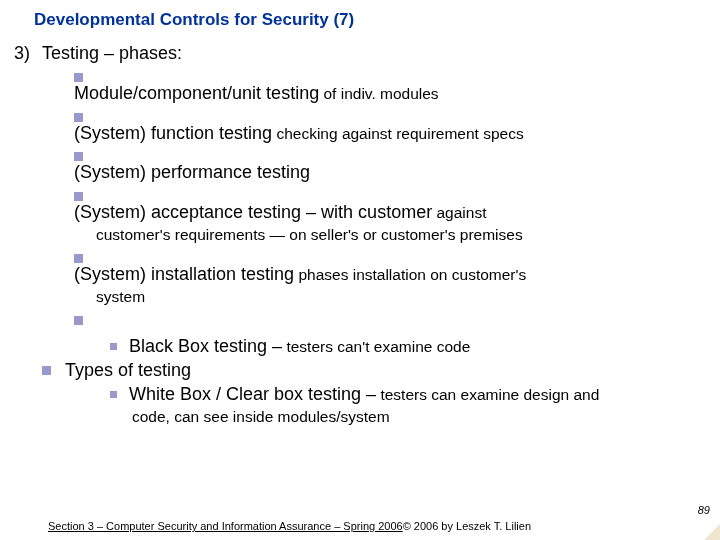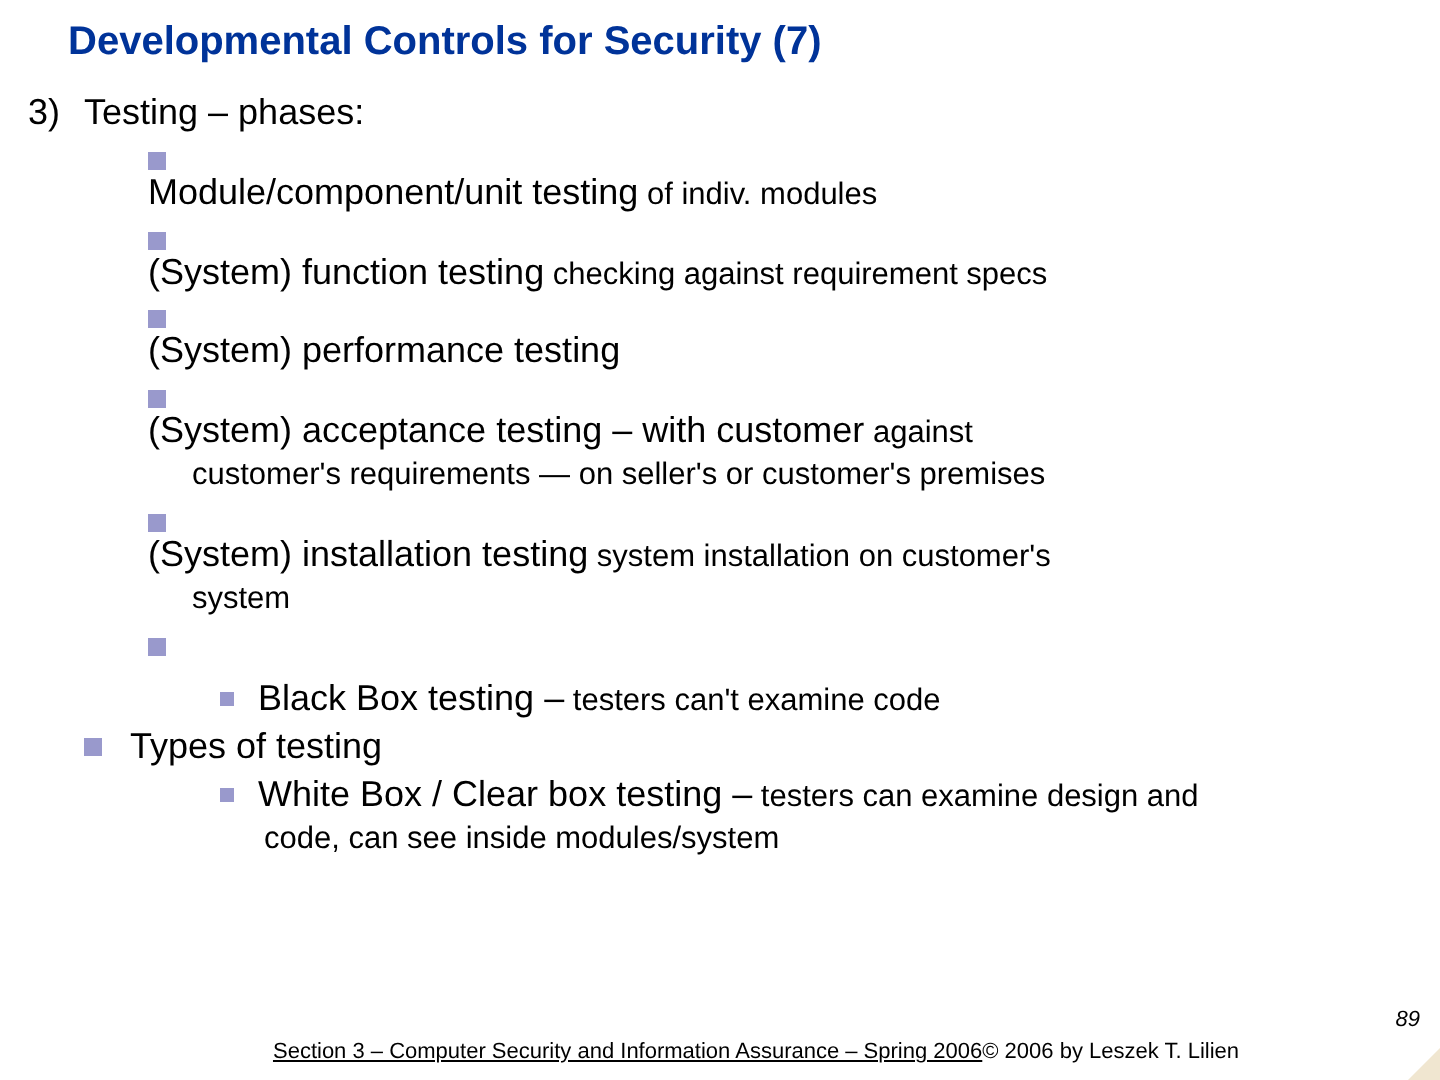--- a/index.html
+++ b/index.html
@@ -7,21 +7,21 @@
     width: 720px;
     height: 540px;
     background: #fff;
     font-family: Verdana, Arial, sans-serif;
     position: relative;
     overflow: hidden;
   }
   .title {
     color: #003399;
     font-weight: bold;
-    font-size: 20px;
+    font-size: 17px;
     padding: 10px 0 0 34px;
   }
   .content {
     padding: 12px 14px 0 14px;
     font-size: 18px;
     color: #000;
     line-height: 1.32;
   }
   .row { display: flex; align-items: flex-start; }
   .num { width: 28px; flex: 0 0 28px; }
@@ -44,21 +44,21 @@
     margin-top: 8px;
     margin-right: 12px;
   }
   .sm { font-size: 15.5px; }
   .gap { height: 2px; }
   .biggap { height: 10px; }
   .footer {
     position: absolute;
     left: 0; right: 0; bottom: 8px;
     display: flex;
-    justify-content: center;
+    justify-content: flex-start;
     align-items: center;
     font-size: 11px;
     padding: 0 12px 0 48px;
     color: #000;
   }
   .footer .left { text-decoration: underline; }
   .pagenum {
     position: absolute;
     right: 10px;
     bottom: 24px;
@@ -116,21 +116,21 @@
       <span>(System) acceptance testing – with customer</span><span class="sm"> against</span>
     </span>
   </div>
   <div class="cont1 sm">customer's requirements — on seller's or customer's premises</div>
 
   <div class="gap"></div>
 
   <div class="row sub1">
     <span class="bullet"></span>
     <span class="txt">
-      <span>(System) installation testing</span><span class="sm"> system installation on customer's</span>
+      <span>(System) installation testing</span><span class="sm"> phases installation on customer's</span>
     </span>
   </div>
   <div class="cont1 sm">system</div>
 
   <div class="gap"></div>
 
   <div class="row sub1">
     <span class="bullet"></span>
   </div>
 

